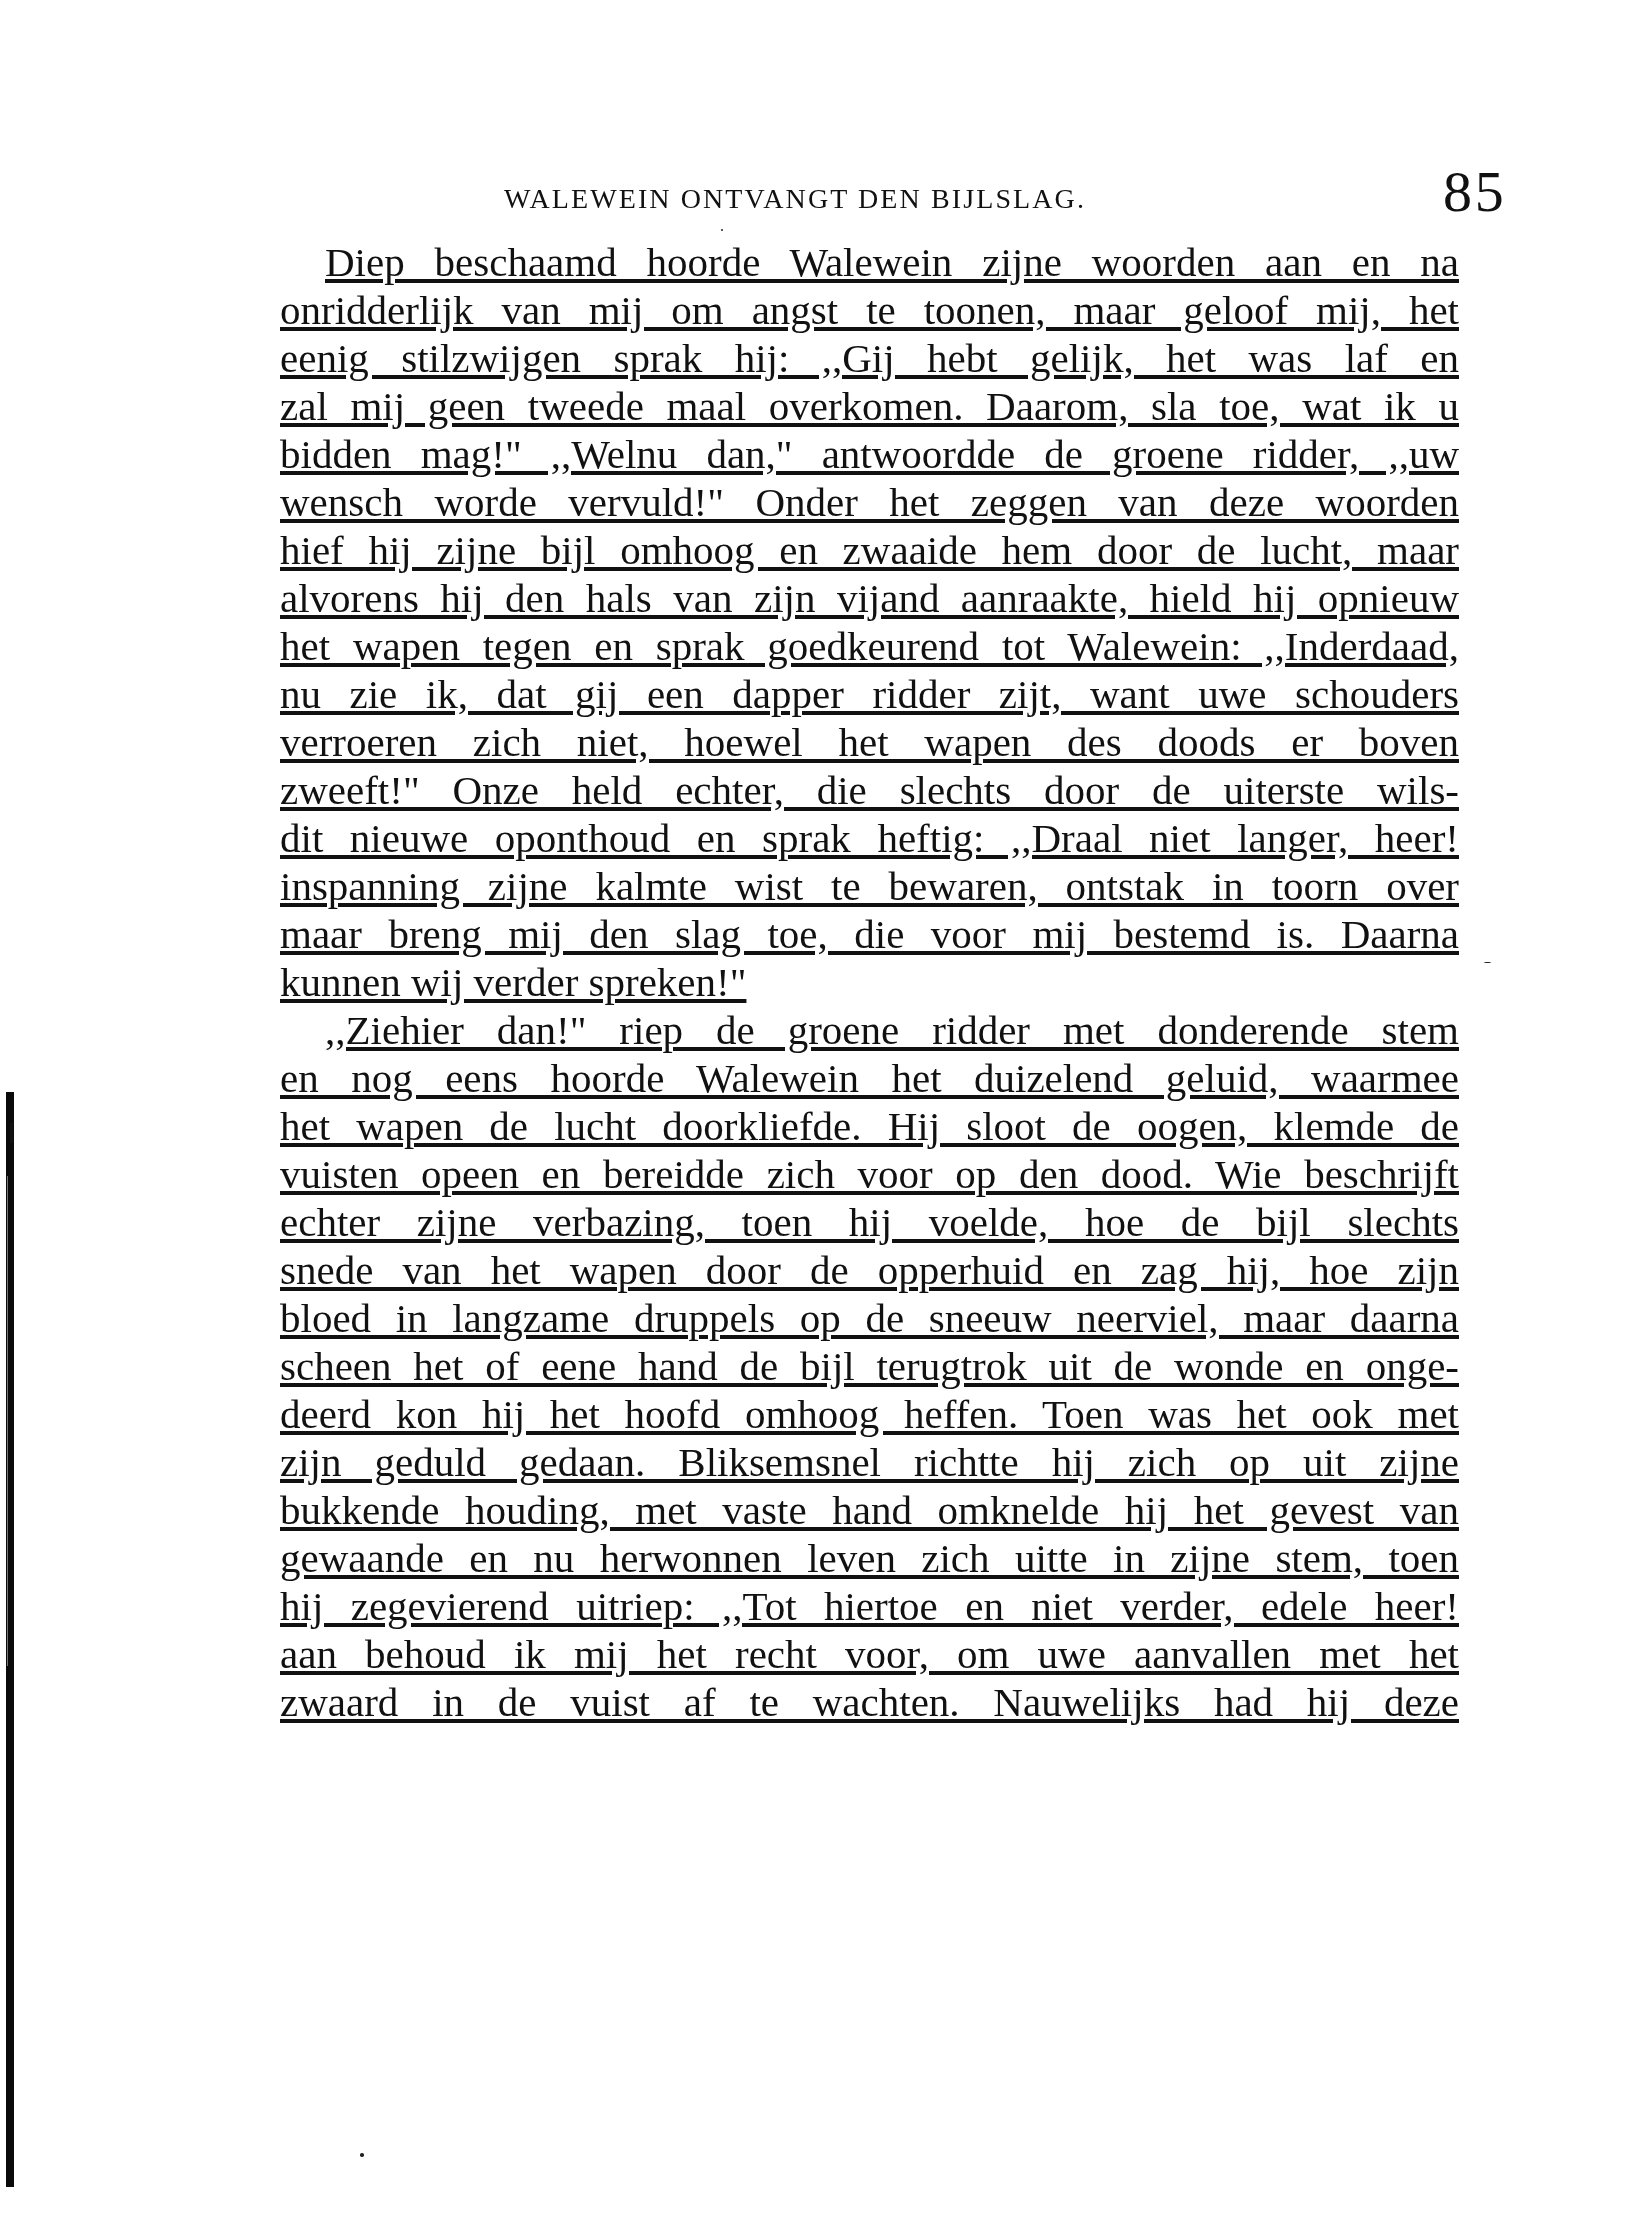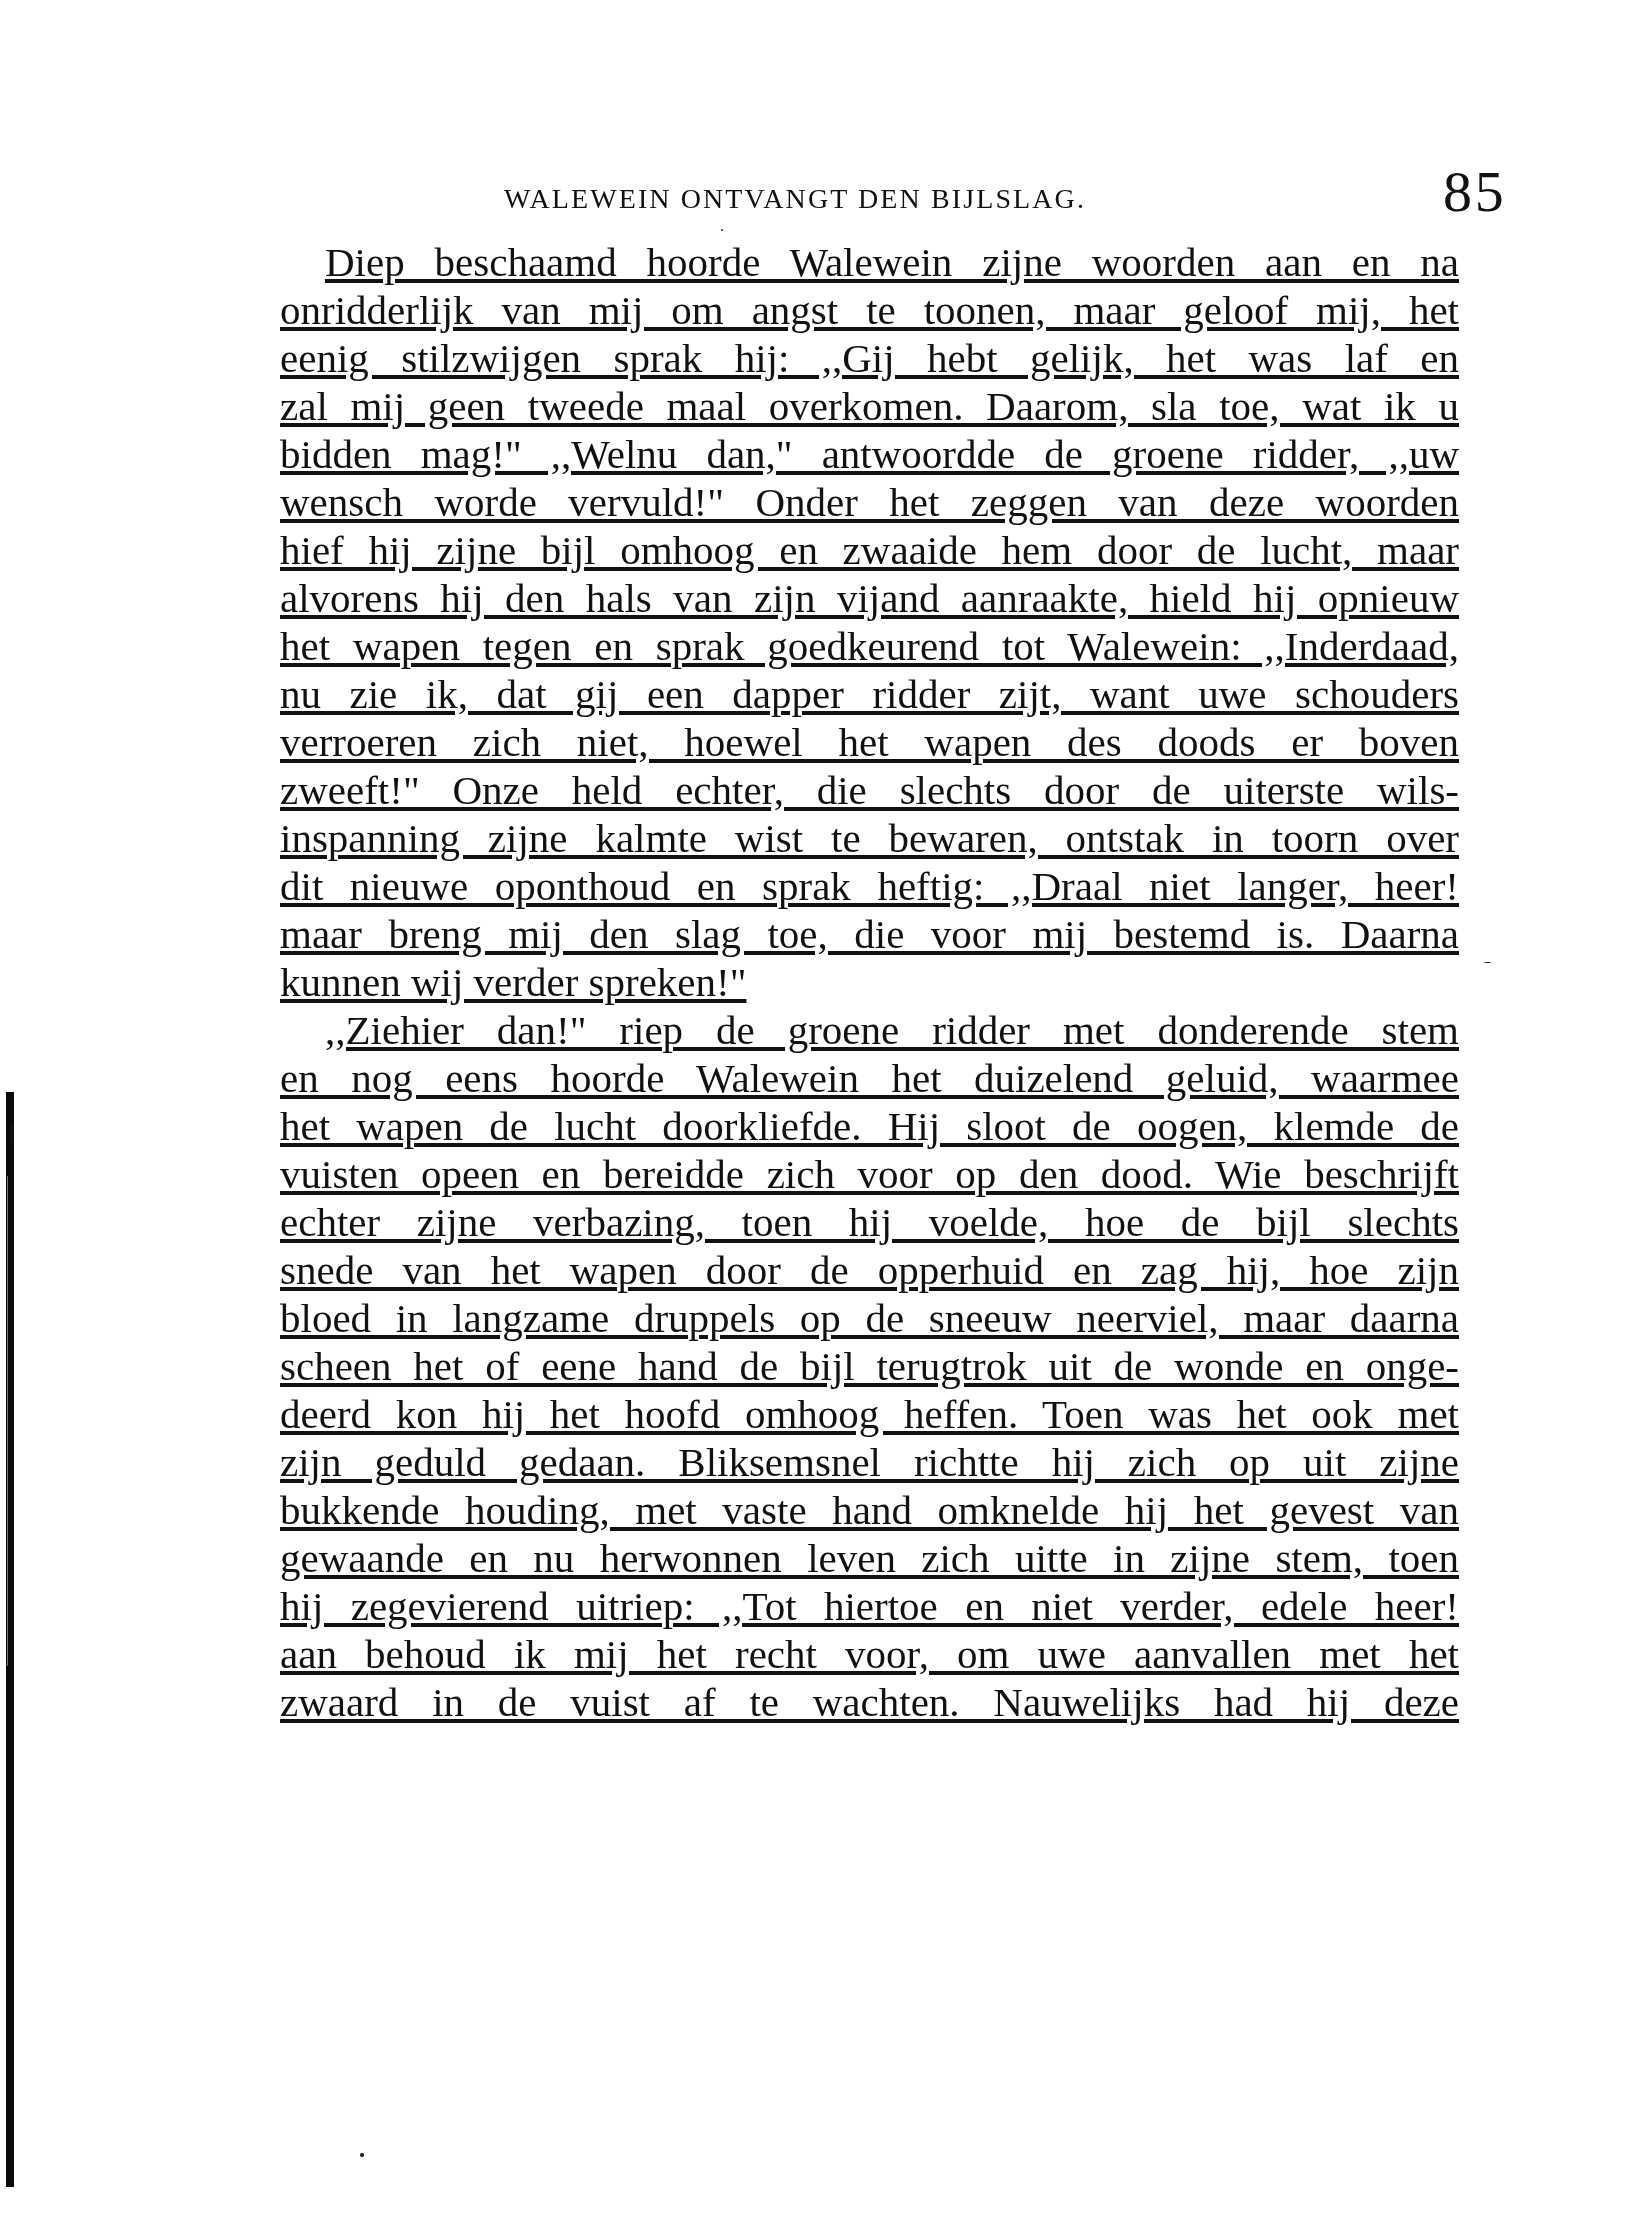--- a/index.html
+++ b/index.html
@@ -111,22 +111,22 @@
       <span class="line">eenig stilzwijgen sprak hij: ,,Gij hebt gelijk, het was laf en</span>
       <span class="line">zal mij geen tweede maal overkomen. Daarom, sla toe, wat ik u</span>
       <span class="line">bidden mag!" ,,Welnu dan," antwoordde de groene ridder, ,,uw</span>
       <span class="line">wensch worde vervuld!" Onder het zeggen van deze woorden</span>
       <span class="line">hief hij zijne bijl omhoog en zwaaide hem door de lucht, maar</span>
       <span class="line">alvorens hij den hals van zijn vijand aanraakte, hield hij opnieuw</span>
       <span class="line">het wapen tegen en sprak goedkeurend tot Walewein: ,,Inderdaad,</span>
       <span class="line">nu zie ik, dat gij een dapper ridder zijt, want uwe schouders</span>
       <span class="line">verroeren zich niet, hoewel het wapen des doods er boven</span>
       <span class="line">zweeft!" Onze held echter, die slechts door de uiterste wils-</span>
+      <span class="line">dit nieuwe oponthoud en sprak heftig: ,,Draal niet langer, heer!</span>
       <span class="line">inspanning zijne kalmte wist te bewaren, ontstak in toorn over</span>
-      <span class="line">dit nieuwe oponthoud en sprak heftig: ,,Draal niet langer, heer!</span>
       <span class="line">maar breng mij den slag toe, die voor mij bestemd is. Daarna</span>
       <span class="line last">kunnen wij verder spreken!"</span>
       <span class="line indent">,,Ziehier dan!" riep de groene ridder met donderende stem</span>
       <span class="line">en nog eens hoorde Walewein het duizelend geluid, waarmee</span>
       <span class="line">het wapen de lucht doorkliefde. Hij sloot de oogen, klemde de</span>
       <span class="line">vuisten opeen en bereidde zich voor op den dood. Wie beschrijft</span>
       <span class="line">echter zijne verbazing, toen hij voelde, hoe de bijl slechts</span>
       <span class="line">snede van het wapen door de opperhuid en zag hij, hoe zijn</span>
       <span class="line">bloed in langzame druppels op de sneeuw neerviel, maar daarna</span>
       <span class="line">scheen het of eene hand de bijl terugtrok uit de wonde en onge-</span>

